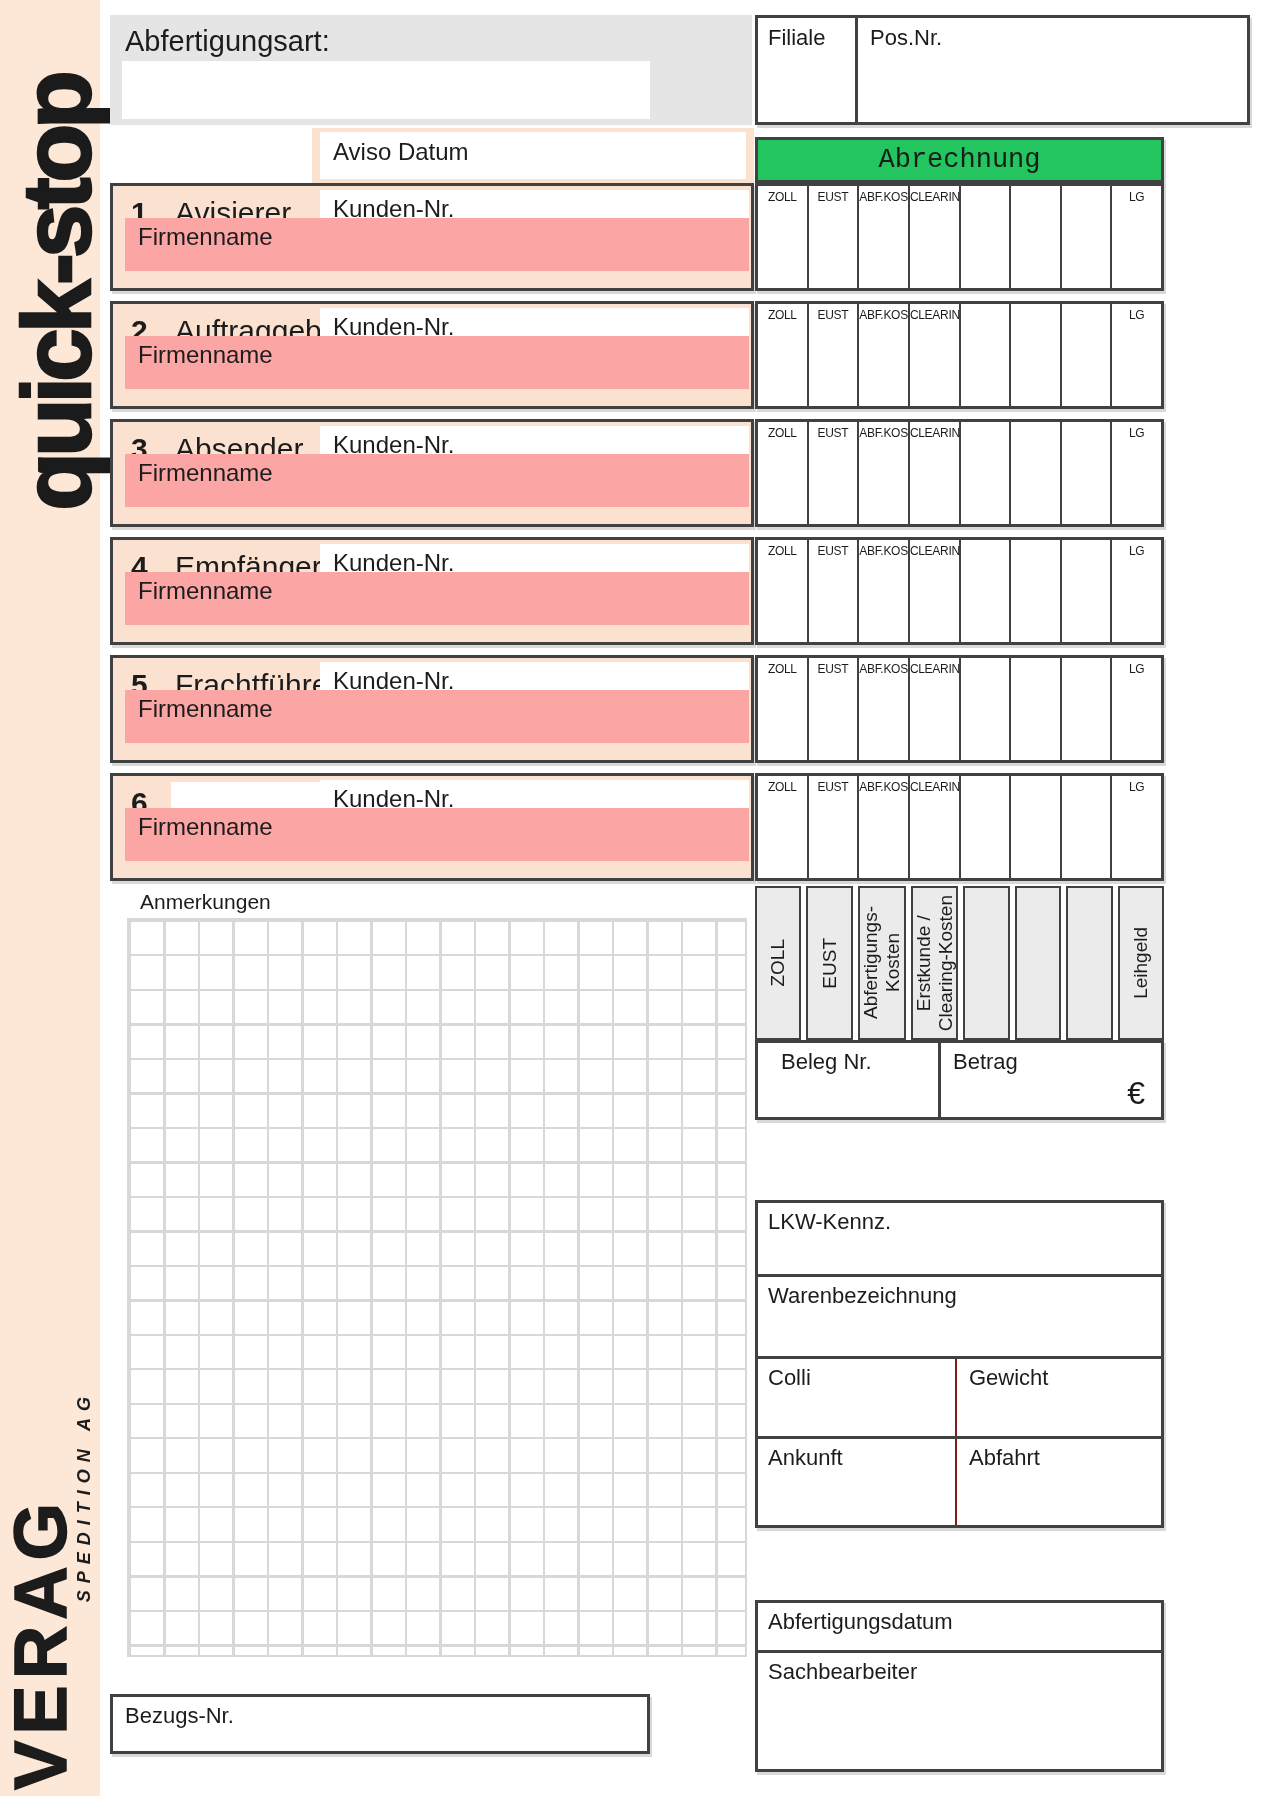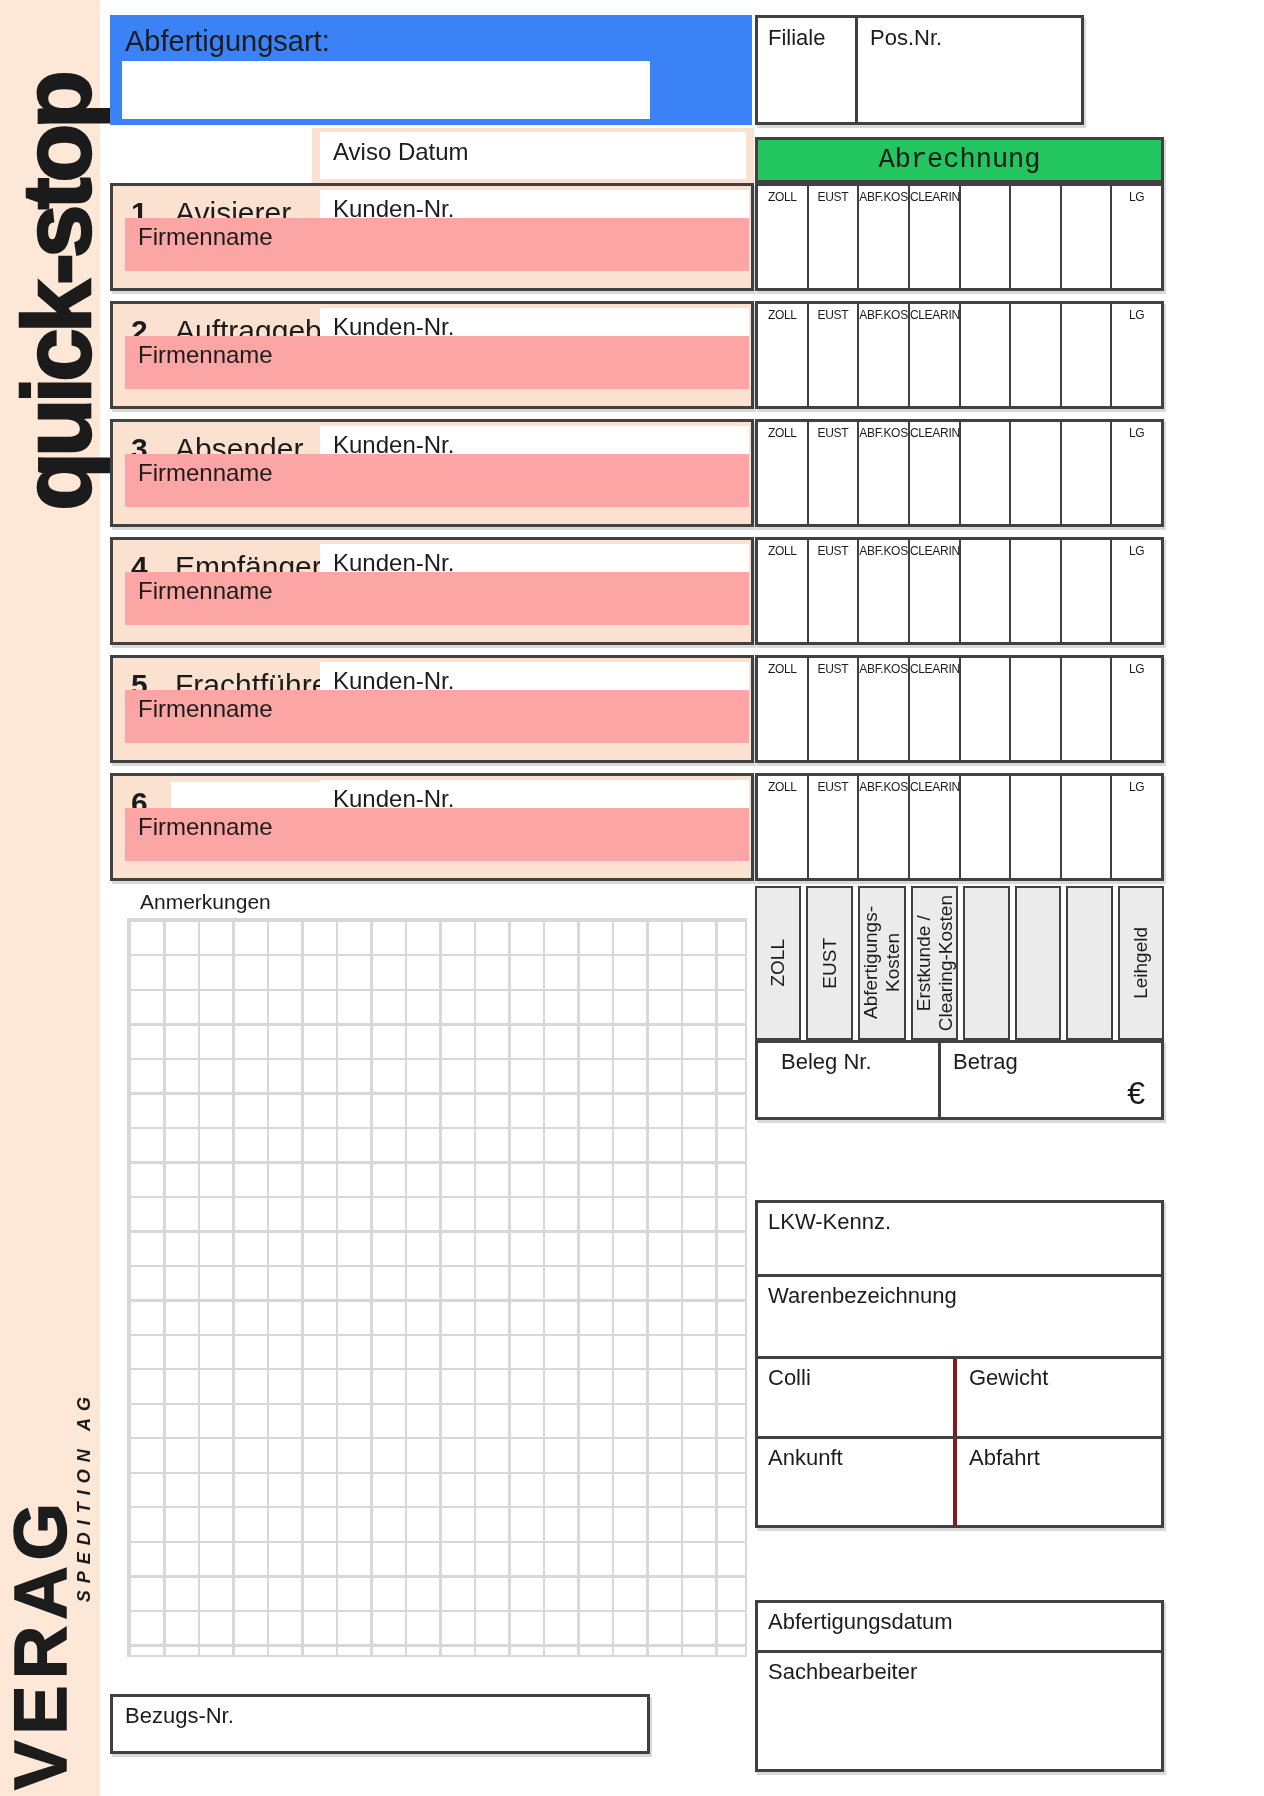--- a/index.html
+++ b/index.html
@@ -14,24 +14,24 @@
   .brand-block{left:-145px;top:1547px;width:400px;height:86px;transform:rotate(-90deg);}
   .brand-verag{font-size:74px;font-weight:bold;letter-spacing:6px;line-height:58px;
       -webkit-text-stroke:1.5px #1b1b1b;}
   .brand-sub{font-size:18px;font-weight:bold;font-style:italic;letter-spacing:7px;
       text-align:right;margin-top:4px;}
   
   .box{border:3px solid #414141;background:#fff;box-sizing:border-box;
        box-shadow:2px 3px 0 rgba(0,0,0,0.15);}
   .lbl{font-size:24px;color:#1c1c1c;}
   
-  .grayhead{left:110px;top:15px;width:642px;height:110px;background:#3b82f6;}
+  .grayhead{left:110px;top:15px;width:642px;height:110px;background:#e5e5e5;}
   .grayhead .title{font-size:29px;padding:10px 0 0 15px;}
   .grayhead .input{position:absolute;left:12px;top:46px;width:528px;height:58px;background:#fff;}
-  .filiale-box{left:755px;top:15px;width:329px;height:110px;display:flex;}
+  .filiale-box{left:755px;top:15px;width:495px;height:110px;display:flex;}
   .filiale-cell{width:100px;border-right:3px solid #414141;padding:7px 0 0 10px;box-sizing:border-box;font-size:22px;}
   .posnr-cell{flex:1;padding:7px 0 0 12px;font-size:22px;}
   
   .aviso-frame{left:312px;top:128px;width:442px;height:55px;background:#fbe2d0;}
   .aviso-input{position:absolute;left:8px;top:4px;width:426px;height:47px;background:#fff;}
   .aviso-input .lbl{padding:6px 0 0 13px;display:block;}
   
   .section{left:110px;width:644px;height:108px;background:#fbe2d0;position:absolute;}
   .sec-num{position:absolute;left:18px;top:10px;font-size:30px;font-weight:bold;}
   .sec-name{position:absolute;left:62px;top:10px;font-size:30px;}
@@ -62,21 +62,21 @@
   .anm-label{left:140px;top:890px;font-size:21px;}
   .anm-grid{left:127px;top:918px;width:620px;height:739px;border:2px solid #d8d8d8;box-sizing:border-box;
      background-image:
        repeating-linear-gradient(to right,#d8d8d8 0 2px,transparent 2px 34.5px),
        repeating-linear-gradient(to bottom,#d8d8d8 0 2px,transparent 2px 34.5px);}
   
   .ship-box{left:755px;top:1200px;width:409px;height:328px;display:flex;flex-direction:column;}
   .ship-row{border-bottom:3px solid #414141;box-sizing:border-box;padding:6px 0 0 10px;font-size:22px;}
   .ship-row.split{display:flex;padding:0;}
   .ship-row.last{border-bottom:none;flex:1;}
-  .split-cell{width:199px;border-right:4px solid #7f1d1d;padding:6px 0 0 10px;box-sizing:border-box;font-size:22px;}
+  .split-cell{width:199px;border-right:2px solid #7f1d1d;padding:6px 0 0 10px;box-sizing:border-box;font-size:22px;}
   .split-cell.r{flex:1;border-right:none;padding-left:12px;}
   
   .proc-box{left:755px;top:1600px;width:409px;height:172px;display:flex;flex-direction:column;}
   .proc-row1{height:50px;border-bottom:3px solid #414141;padding:6px 0 0 10px;box-sizing:border-box;font-size:22px;}
   .proc-row2{flex:1;padding:6px 0 0 10px;font-size:22px;}
   
   .bezug-box{left:110px;top:1694px;width:540px;height:60px;padding:6px 0 0 12px;box-sizing:border-box;font-size:22px;}
 </style>
 </head>
 <body>

